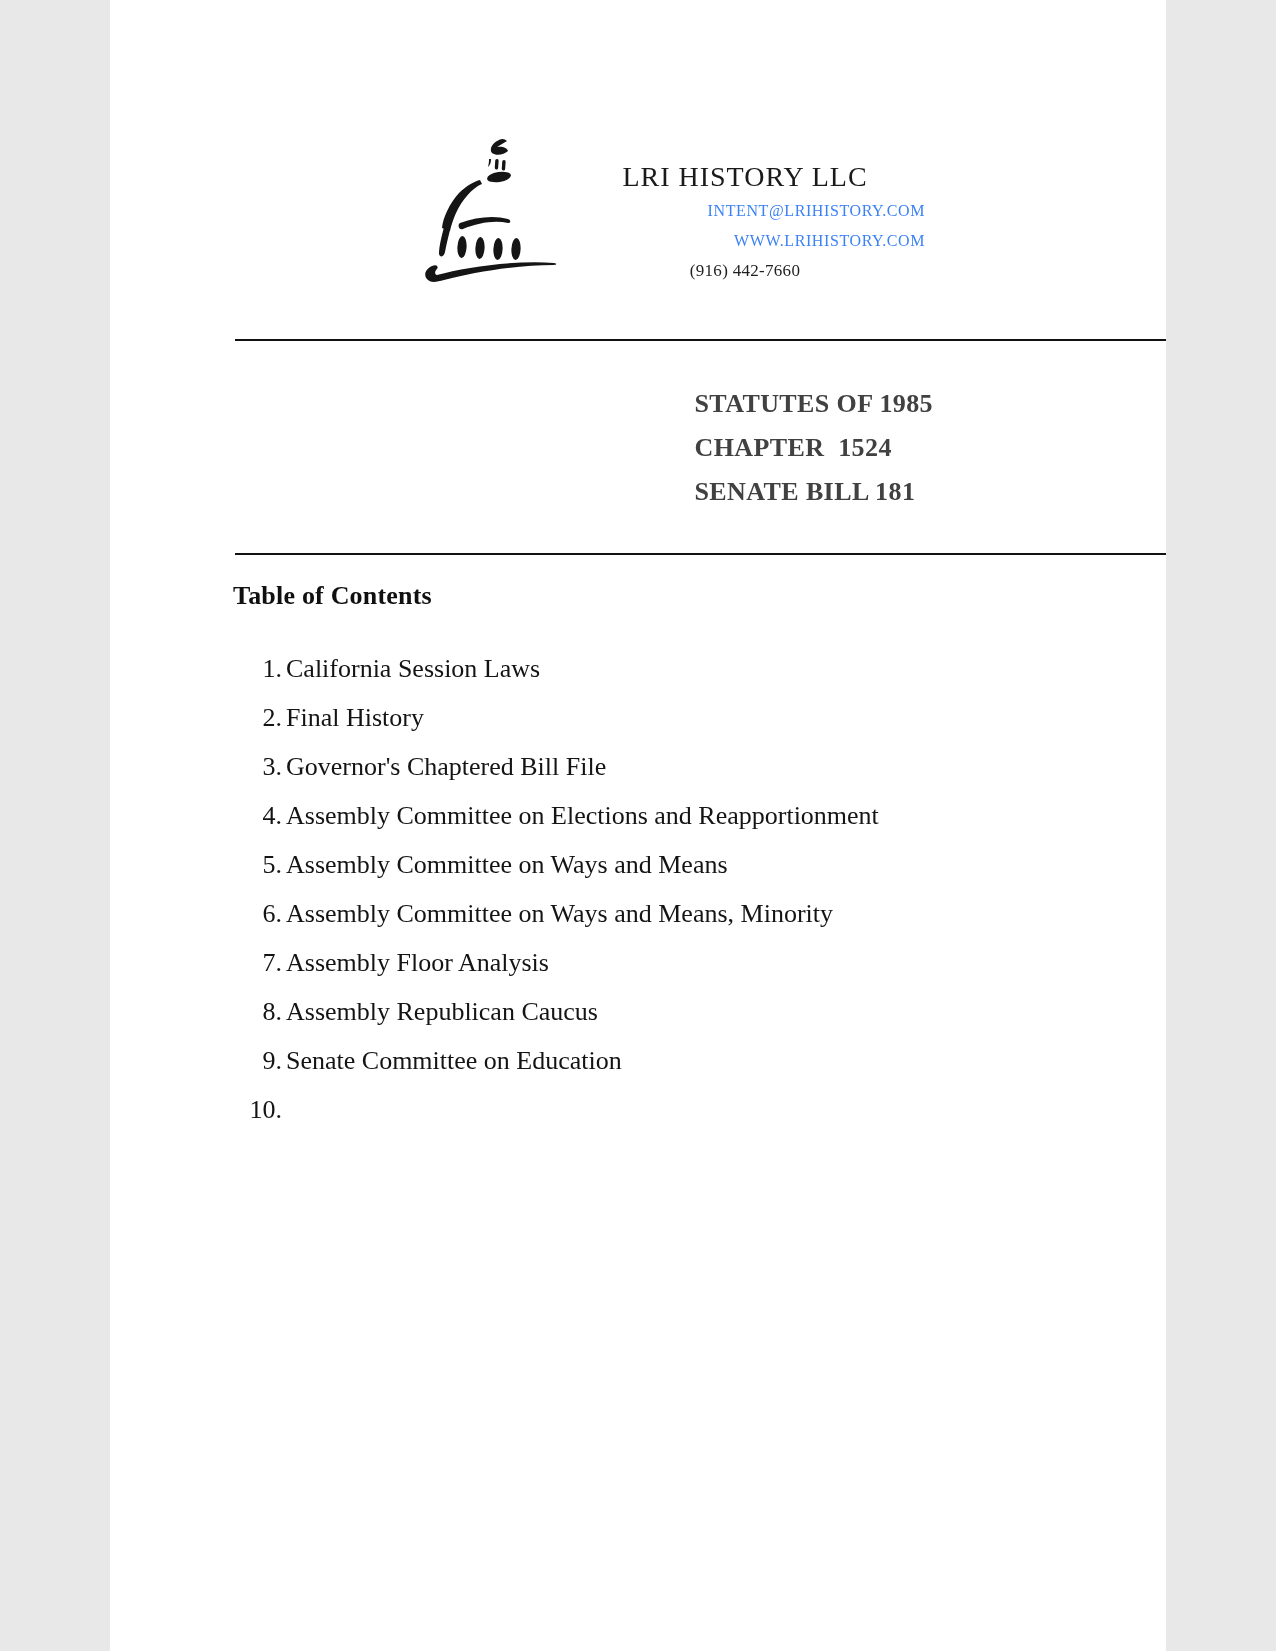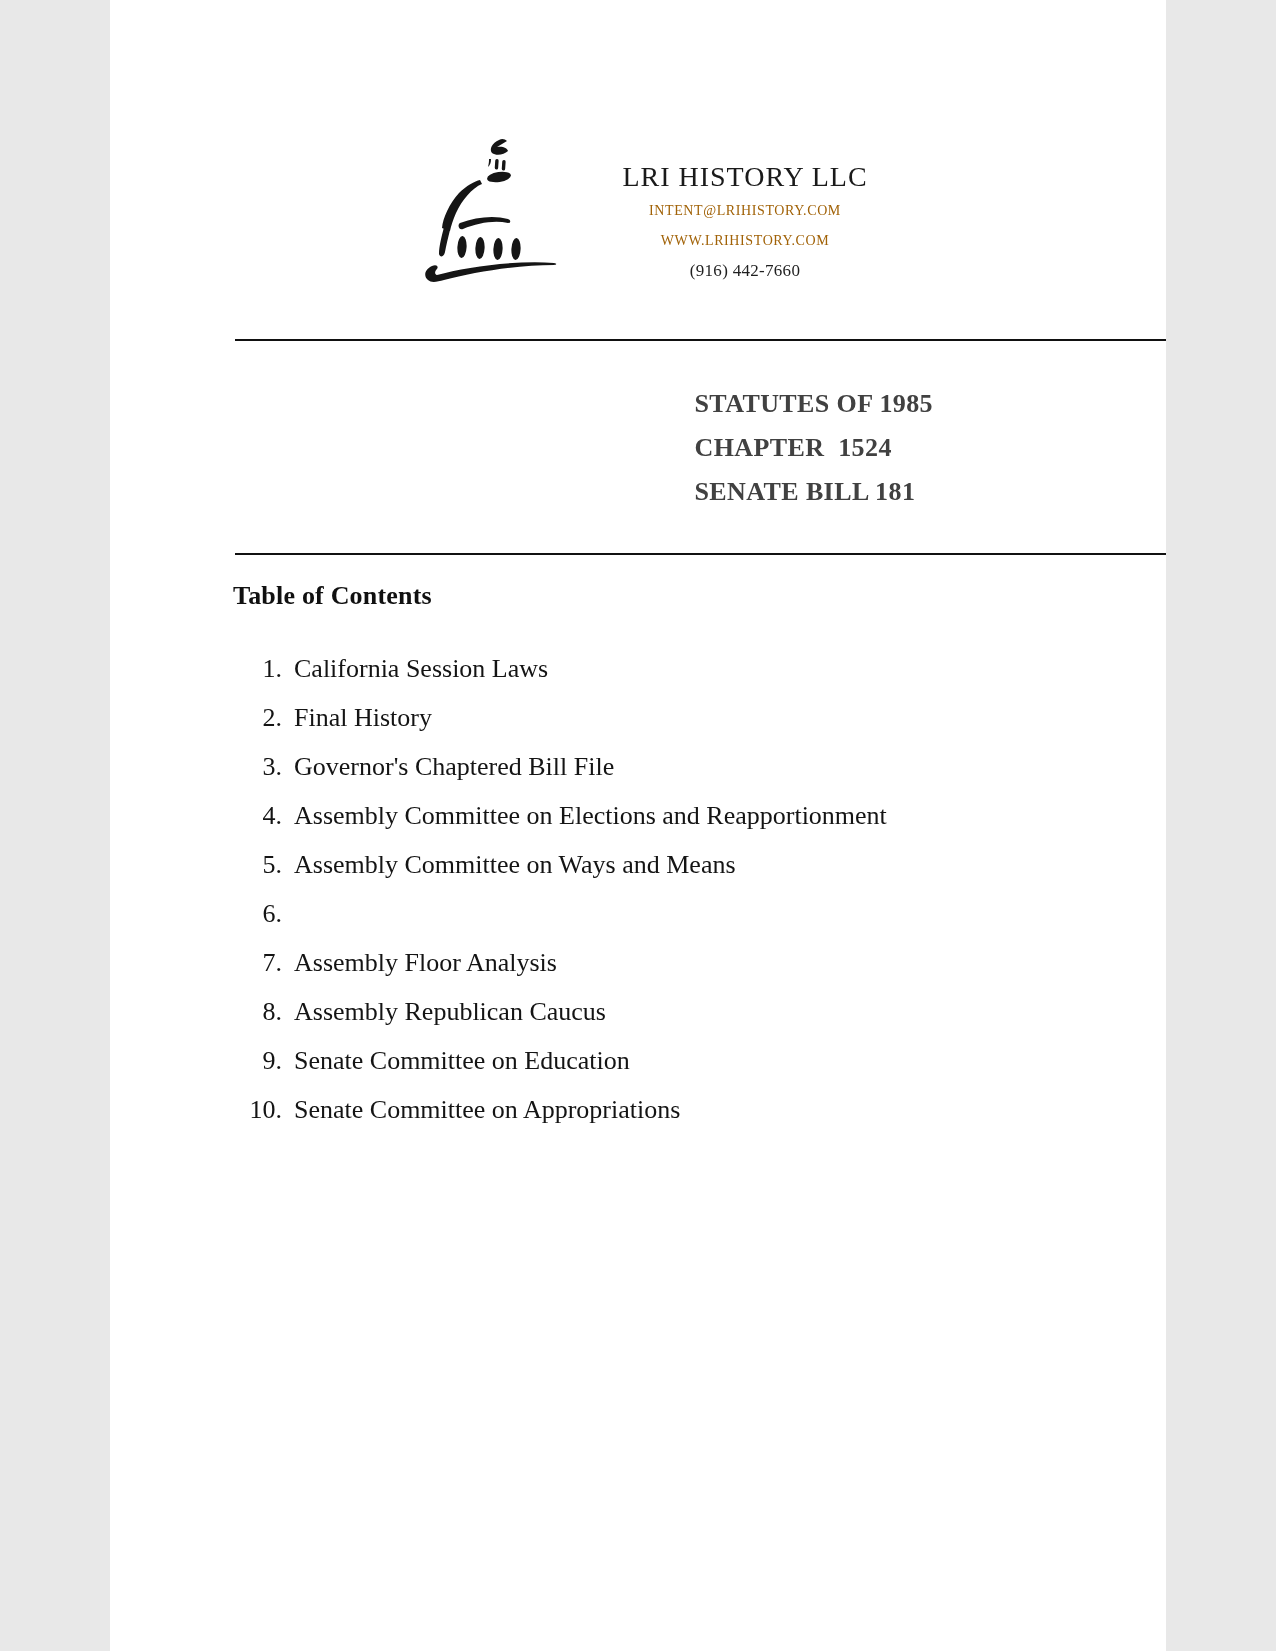--- a/index.html
+++ b/index.html
@@ -29,24 +29,25 @@
     width: 360px;
     text-align: center;
   }
   .company-name {
     font-size: 28px;
     letter-spacing: 1px;
     line-height: 38px;
     color: #1a1a1a;
   }
   .contact-line {
-    font-size: 14px;
+    font-size: 16px;
     letter-spacing: 0.6px;
     line-height: 30px;
-    color: #a16207;
+    color: #3b82f6;
+    text-align: right;
   }
   .contact-phone {
     font-size: 17px;
     letter-spacing: 0.3px;
     line-height: 30px;
     color: #1f1f1f;
   }
 
   
   .rule {
@@ -94,21 +95,21 @@
     align-items: baseline;
     line-height: 34px;
     margin-bottom: 15px;
   }
   .toc-item-number {
     width: 45px;
     text-align: right;
     flex: 0 0 45px;
   }
   .toc-item-label {
-    margin-left: 12px;
+    margin-left: 4px;
     white-space: nowrap;
   }
 </style>
 </head>
 <body>
 
 <div class="page">
 
   <svg class="logo" viewBox="0 0 148 162" xmlns="http://www.w3.org/2000/svg" aria-hidden="true">
     <g fill="#151515" stroke="none">
@@ -171,32 +172,32 @@
     <div class="toc-item">
       <span class="toc-item-number">4.</span>
       <span class="toc-item-label">Assembly Committee on Elections and Reapportionment</span>
     </div>
     <div class="toc-item">
       <span class="toc-item-number">5.</span>
       <span class="toc-item-label">Assembly Committee on Ways and Means</span>
     </div>
     <div class="toc-item">
       <span class="toc-item-number">6.</span>
+      <span class="toc-item-label">Assembly Committee on Ways and Means, Minority</span>
     </div>
     <div class="toc-item">
       <span class="toc-item-number">7.</span>
       <span class="toc-item-label">Assembly Floor Analysis</span>
     </div>
     <div class="toc-item">
       <span class="toc-item-number">8.</span>
       <span class="toc-item-label">Assembly Republican Caucus</span>
     </div>
     <div class="toc-item">
       <span class="toc-item-number">9.</span>
       <span class="toc-item-label">Senate Committee on Education</span>
     </div>
     <div class="toc-item">
       <span class="toc-item-number">10.</span>
-      <span class="toc-item-label">Senate Committee on Appropriations</span>
     </div>
   </div>
 
 </div>
 
 </body></html>

